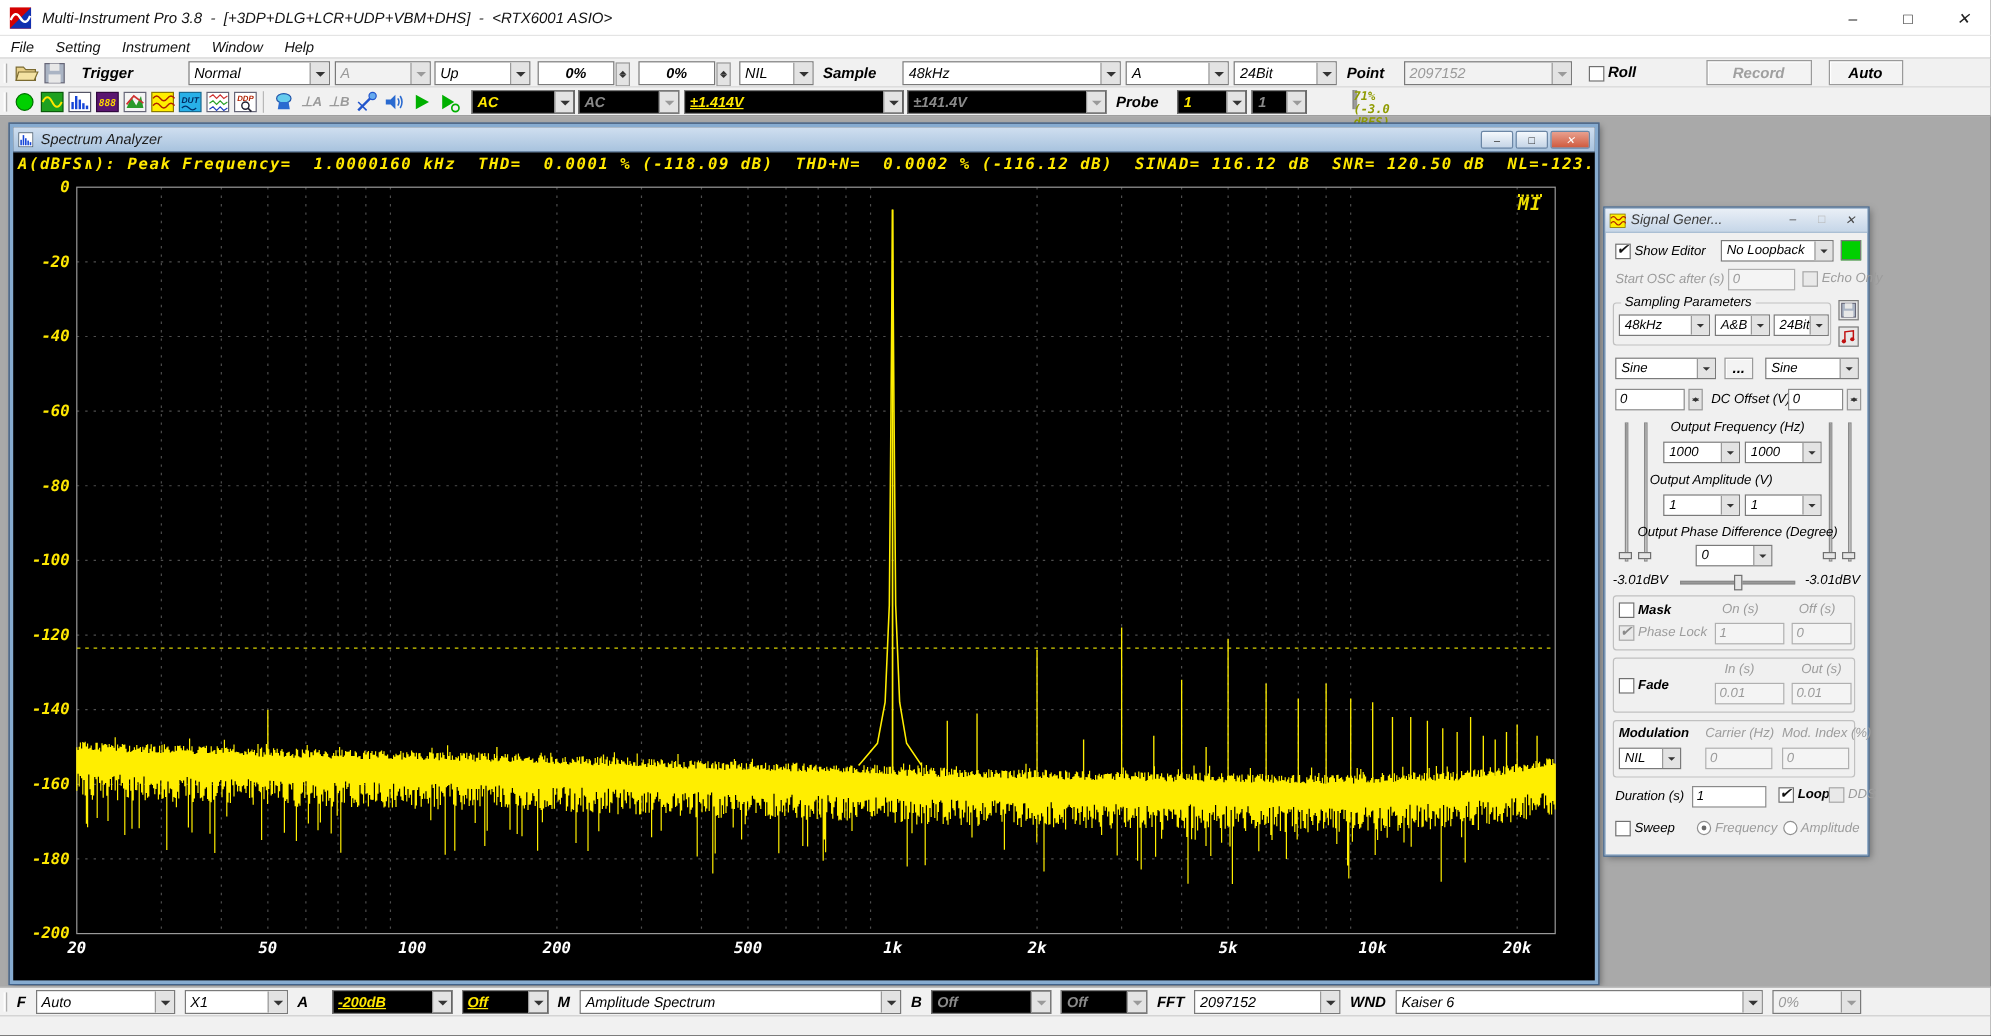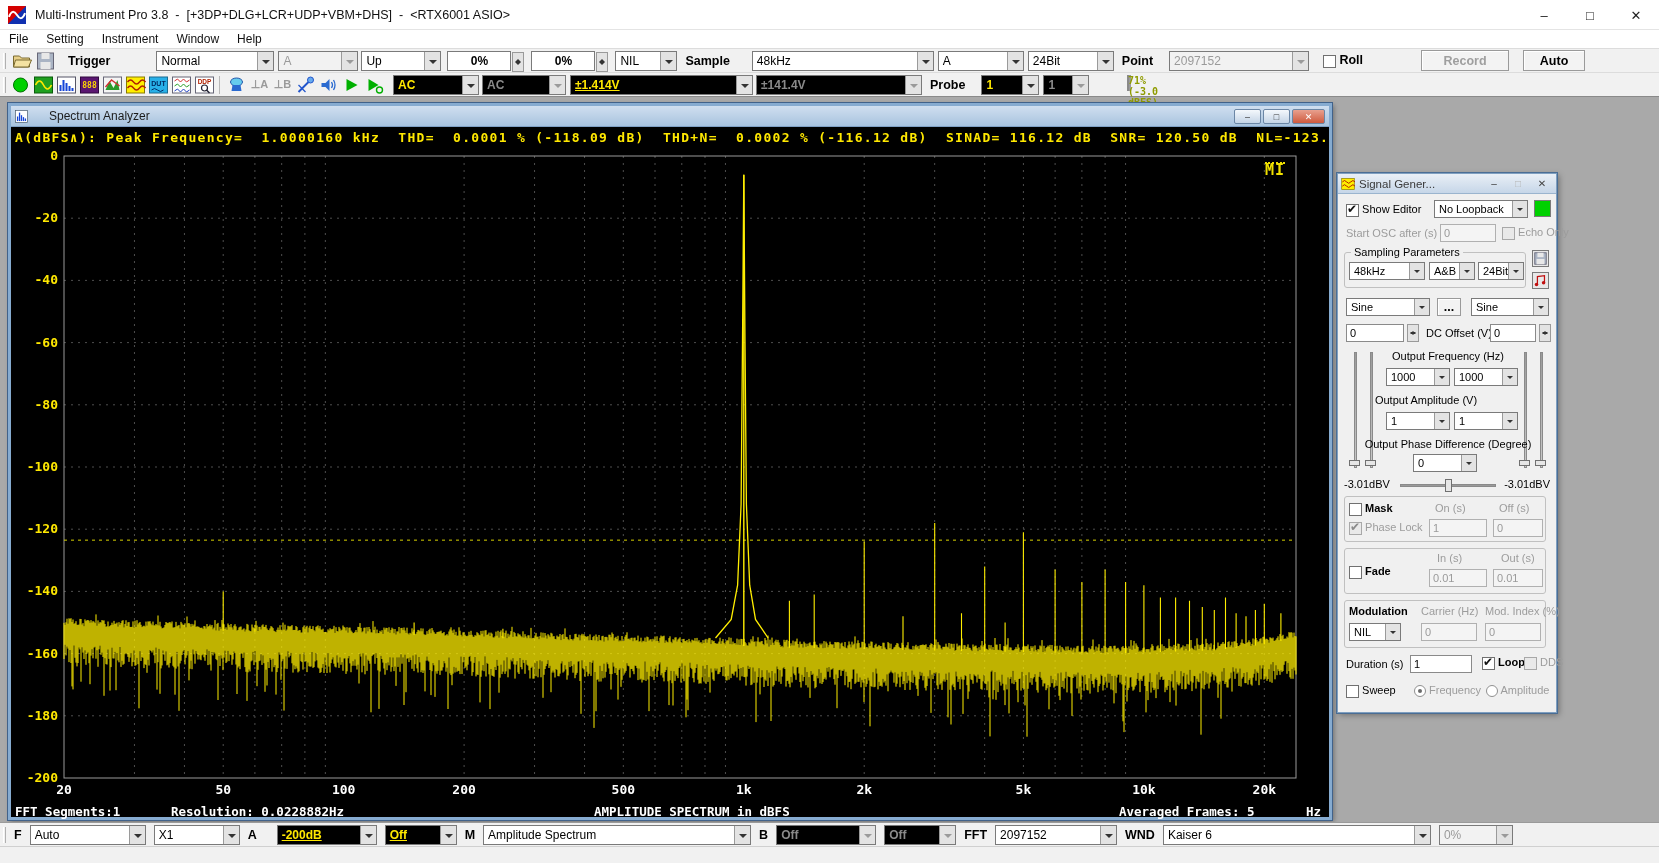--- a/index.html
+++ b/index.html
@@ -1,19 +1,19 @@
 <!DOCTYPE html>
 <html><head>
 <meta charset="utf-8">
 <style>
   * { margin:0; padding:0; box-sizing:border-box; }
   html,body { background:#5a5a5a; }
   #app {
     position:relative; width:1659px; height:863px; overflow:hidden;
-    background:#a9a9a9; font-family:"Liberation Sans", sans-serif; font-size:12px; color:#000;
+    background:#a9a9a9; font-family:"Liberation Sans", sans-serif; font-size:12px; color:#000;font-style:italic;
   }
   
   .titlebar { position:absolute; left:0; top:0; width:100%; height:30px; background:#ffffff; border-bottom:1px solid #e4e4e4; display:flex; align-items:center; }
   .app-icon { width:18px; height:18px; margin-left:8px; }
   .app-title { margin-left:9px; font-size:12.5px; color:#111; white-space:pre; }
   .win-btns { position:absolute; right:0; top:0; height:30px; display:flex; }
   .win-btn { width:46px; height:30px; display:flex; align-items:center; justify-content:center; font-size:13px; color:#222; }
   
   .menubar { position:absolute; left:0; top:30px; width:100%; height:18px; background:#ffffff; display:flex; align-items:center; }
   .menu-item { padding:0 9px; font-size:12px; color:#111; }
@@ -47,21 +47,21 @@
   .gicon { font-weight:bold; font-size:11px; color:#9a9a9a; }
   
   .vu { position:absolute; left:1127px; top:3px; width:456px; }
   .vu .bar1 { position:relative; height:11px; border:1px solid #8a8a8a; background:#e6e6e2; overflow:hidden; }
   .vu .fill { position:absolute; left:0; top:0; height:100%; background:linear-gradient(90deg,#22e000,#00cf00 70%,#9cc800); }
   .vu .vutext { position:absolute; left:0; top:-1px; width:100%; text-align:center; font-size:10px; font-weight:bold; color:#8f9b00; font-family:"DejaVu Sans Mono", monospace; }
   .vu .bar2 { height:8px; margin-top:1px; border:1px solid #9a9a9a; background:#ececec; }
   
   #spec-win { position:absolute; left:8px; top:103px; width:1324px; height:717px; background:#000; border:3px solid #86abd0; outline:1px solid #41628a; box-shadow:2px 2px 5px rgba(0,0,0,.35); }
   .spec-title { height:21px; background:linear-gradient(#d0dff0,#a8c3de); display:flex; align-items:center; border-bottom:1px solid #7fa0c4; }
-  .spec-title .t { margin-left:21px; font-size:12px; color:#1c1c1c; }
+  .spec-title .t { margin-left:6px; font-size:12px; color:#1c1c1c; }
   .wbtn { width:27px; height:15px; margin-left:2px; border:1px solid #6b86a5; border-radius:2px; background:linear-gradient(#f4f8fc,#c4d4e6); display:flex; align-items:center; justify-content:center; font-size:9px; color:#333; }
   .wbtn.close { background:linear-gradient(#e8a08e,#cf5a3e); color:#fff; width:33px; }
   .spec-btns { position:absolute; right:4px; top:3px; display:flex; }
   .spec-meas { height:21px; line-height:21px; color:#ffe800; font-family:"DejaVu Sans Mono", monospace; font-weight:bold; font-size:13px; letter-spacing:1.3px; white-space:pre; overflow:hidden; padding-left:4px; }
   .spec-status { position:relative; height:17px; color:#fff; font-family:"DejaVu Sans Mono", monospace; font-weight:bold; font-size:12.5px; white-space:pre; }
   .spec-status span { position:absolute; top:1px; }
   .mi-logo { position:absolute; right:44px; top:56px; color:#f0e000; font-family:"DejaVu Sans Mono", monospace; font-weight:bold; font-size:15px; letter-spacing:1px; border-top:2px dotted #f0e000; line-height:13px; }
   
   #siggen { position:absolute; left:1337px; top:173px; width:220px; height:540px; background:#f0f0f0; border:1px solid #7f9fc0; outline:1px solid #4a6d94; box-shadow:2px 2px 6px rgba(0,0,0,.35); font-size:11px; }
   .sg-title { height:20px; background:linear-gradient(#e9eff6,#c6d6e8); border-bottom:1px solid #9ab4ce; display:flex; align-items:center; }
@@ -349,27 +349,20 @@
         <text x="1012.4310482619305" y="646" fill="#ffffff" text-anchor="middle" font-family="DejaVu Sans Mono, monospace" font-size="13" font-weight="bold">5k</text>
         <text x="1132.875064064529" y="646" fill="#ffffff" text-anchor="middle" font-family="DejaVu Sans Mono, monospace" font-size="13" font-weight="bold">10k</text>
         <text x="1253.3190798671274" y="646" fill="#ffffff" text-anchor="middle" font-family="DejaVu Sans Mono, monospace" font-size="13" font-weight="bold">20k</text>
         <line x1="53" y1="392.1472" x2="1285" y2="392.1472" stroke="#d8d200" stroke-dasharray="3,4"></line>
         <path d="M53 474.8L53 511.0M54 476.9L54 496.8M55 474.3L55 507.4M56 470.7L56 498.6M57 475.7L57 500.6M58 470.3L58 514.1M59 470.9L59 502.0M60 470.2L60 515.0M61 474.0L61 538.4M62 471.5L62 541.4M63 475.9L63 497.5M64 475.2L64 509.8M65 473.2L65 514.6M66 476.7L66 518.4M67 477.0L67 515.0M68 476.5L68 499.5M69 470.9L69 501.4M70 471.0L70 533.7M71 476.5L71 499.3M72 475.1L72 504.6M73 478.2L73 511.0M74 471.4L74 502.4M75 473.1L75 516.8M76 472.2L76 505.7M77 472.0L77 504.4M78 472.7L78 515.2M79 474.7L79 536.2M80 472.1L80 507.6M81 474.5L81 501.2M82 473.1L82 510.3M83 473.7L83 499.6M84 475.1L84 498.8M85 466.4L85 510.7M86 477.7L86 502.2M87 472.4L87 518.8M88 475.6L88 501.3M89 474.1L89 497.7M90 474.6L90 506.8M91 472.0L91 504.6M92 472.7L92 509.0M93 472.4L93 547.8M94 476.0L94 510.2M95 478.8L95 516.1M96 478.3L96 516.5M97 473.5L97 501.5M98 478.6L98 510.9M99 477.9L99 542.6M100 477.0L100 519.1M101 474.7L101 499.7M102 476.7L102 510.4M103 472.9L103 510.5M104 475.9L104 503.9M105 475.6L105 542.2M106 474.6L106 505.1M107 478.6L107 512.4M108 474.2L108 514.3M109 476.8L109 499.0M110 475.0L110 518.9M111 472.8L111 512.8M112 472.2L112 516.8M113 479.4L113 515.8M114 476.0L114 506.2M115 472.3L115 505.1M116 478.0L116 506.2M117 474.3L117 508.9M118 474.1L118 513.9M119 478.9L119 509.6M120 479.0L120 505.2M121 478.8L121 518.3M122 473.4L122 514.1M123 479.5L123 502.5M124 472.6L124 517.8M125 478.9L125 517.2M126 472.2L126 509.9M127 476.4L127 516.2M128 474.9L128 560.3M129 474.0L129 503.2M130 476.8L130 513.0M131 479.1L131 509.0M132 478.3L132 509.8M133 477.7L133 520.1M134 478.5L134 516.2M135 473.6L135 516.9M136 477.6L136 524.8M137 473.4L137 511.8M138 473.7L138 517.5M139 473.2L139 502.0M140 475.5L140 503.0M141 477.2L141 504.5M142 473.6L142 502.4M143 477.4L143 507.3M144 477.4L144 515.2M145 476.0L145 499.6M146 477.2L146 541.6M147 467.5L147 514.2M148 477.4L148 500.9M149 473.8L149 545.8M150 478.5L150 520.4M151 480.4L151 517.4M152 480.1L152 502.5M153 479.4L153 506.6M154 477.0L154 512.8M155 474.0L155 503.4M156 474.8L156 517.3M157 475.2L157 516.6M158 474.5L158 519.5M159 474.0L159 515.1M160 475.4L160 509.3M161 473.5L161 508.1M162 479.5L162 517.8M163 479.6L163 519.3M164 479.1L164 546.7M165 473.9L165 520.6M166 478.3L166 503.9M167 477.5L167 518.5M168 477.1L168 562.8M169 480.4L169 515.4M170 473.9L170 512.8M171 475.5L171 507.0M172 477.0L172 503.5M173 476.7L173 502.0M174 475.3L174 516.4M175 479.3L175 509.8M176 468.5L176 507.4M177 475.4L177 503.1M178 475.0L178 532.4M179 476.1L179 520.8M180 478.7L180 512.7M181 475.9L181 521.2M182 477.7L182 501.5M183 476.4L183 506.3M184 472.4L184 515.7M185 478.9L185 503.0M186 478.4L186 505.7M187 478.6L187 511.5M188 478.9L188 507.1M189 479.9L189 511.4M190 479.8L190 512.2M191 479.7L191 507.3M192 481.1L192 506.3M193 478.0L193 509.3M194 478.4L194 512.8M195 480.6L195 507.0M196 476.0L196 501.4M197 478.8L197 517.1M198 478.0L198 502.9M199 476.6L199 516.5M200 478.6L200 522.6M201 477.0L201 504.0M202 481.3L202 507.4M203 479.6L203 504.1M204 472.1L204 505.6M205 482.4L205 511.1M206 475.9L206 512.2M207 474.9L207 552.0M208 482.6L208 507.9M209 478.9L209 518.0M210 480.8L210 507.4M211 472.0L211 510.5M212 475.6L212 522.1M213 476.3L213 509.6M214 480.9L214 502.7M215 479.3L215 515.0M216 481.7L216 513.7M217 475.5L217 502.9M218 477.1L218 513.1M219 479.2L219 506.4M220 476.0L220 507.1M221 479.4L221 516.8M222 481.6L222 511.4M223 477.7L223 503.5M224 476.2L224 505.2M225 478.4L225 516.5M226 482.6L226 546.0M227 481.9L227 519.5M228 479.5L228 518.1M229 478.8L229 521.2M230 478.5L230 505.2M231 482.1L231 505.8M232 481.3L232 509.9M233 480.4L233 504.6M234 483.5L234 519.1M235 481.5L235 523.8M236 475.9L236 552.9M237 476.7L237 524.3M238 482.3L238 521.5M239 483.1L239 523.4M240 483.3L240 513.4M241 476.5L241 512.5M242 479.3L242 503.9M243 480.1L243 517.1M244 476.8L244 503.0M245 472.9L245 514.3M246 477.5L246 538.2M247 483.0L247 521.8M248 478.9L248 513.2M249 478.9L249 512.6M250 481.4L250 506.3M251 477.4L251 516.9M252 476.4L252 507.4M253 479.0L253 515.2M254 478.8L254 543.8M255 476.9L255 521.7M256 480.5L256 537.5M257 482.0L257 514.0M258 482.3L258 520.0M259 480.4L259 510.0M260 478.1L260 511.8M261 478.8L261 523.7M262 480.1L262 510.8M263 482.8L263 519.2M264 483.4L264 517.1M265 484.1L265 546.6M266 481.8L266 524.1M267 479.5L267 520.1M268 482.0L268 504.4M269 477.2L269 506.7M270 481.7L270 531.8M271 482.3L271 512.8M272 474.6L272 510.9M273 481.6L273 562.6M274 476.7L274 520.6M275 482.8L275 508.4M276 481.5L276 520.9M277 477.8L277 503.3M278 478.4L278 509.4M279 478.5L279 507.8M280 478.2L280 504.9M281 477.1L281 515.3M282 482.1L282 524.6M283 481.9L283 517.3M284 482.0L284 521.2M285 478.0L285 518.4M286 479.1L286 520.5M287 483.0L287 524.4M288 482.2L288 523.3M289 482.1L289 506.2M290 484.6L290 513.2M291 484.5L291 514.1M292 479.2L292 521.6M293 477.6L293 504.6M294 480.7L294 513.5M295 478.9L295 513.1M296 477.8L296 524.1M297 484.4L297 514.5M298 479.6L298 518.2M299 477.8L299 518.7M300 481.0L300 518.5M301 481.0L301 504.0M302 478.1L302 519.9M303 482.2L303 519.1M304 483.3L304 513.4M305 478.9L305 505.0M306 478.3L306 512.4M307 477.4L307 519.6M308 480.3L308 520.5M309 478.1L309 525.0M310 481.5L310 524.1M311 481.8L311 519.8M312 480.7L312 516.0M313 484.1L313 525.0M314 484.0L314 509.5M315 483.9L315 517.3M316 484.5L316 525.0M317 481.4L317 505.2M318 482.6L318 518.6M319 480.2L319 524.5M320 481.3L320 515.1M321 481.3L321 511.5M322 480.8L322 509.3M323 477.8L323 515.7M324 484.9L324 518.6M325 479.2L325 519.4M326 483.0L326 507.4M327 483.5L327 514.6M328 478.9L328 519.9M329 480.5L329 509.4M330 482.7L330 516.8M331 481.7L331 514.2M332 477.5L332 522.8M333 478.9L333 510.5M334 479.6L334 510.3M335 482.5L335 525.9M336 479.2L336 523.3M337 484.6L337 510.3M338 479.7L338 508.0M339 479.6L339 515.4M340 482.5L340 524.2M341 483.8L341 517.8M342 485.2L342 513.2M343 484.9L343 517.7M344 483.8L344 511.4M345 482.0L345 517.8M346 484.2L346 521.5M347 478.9L347 516.7M348 479.0L348 535.5M349 475.1L349 505.7M350 479.9L350 508.6M351 484.3L351 524.3M352 483.3L352 505.4M353 479.8L353 517.8M354 479.6L354 526.3M355 485.5L355 507.5M356 479.2L356 522.9M357 483.3L357 511.6M358 479.0L358 512.9M359 481.2L359 515.7M360 484.3L360 564.3M361 484.5L361 508.1M362 473.1L362 506.9M363 482.0L363 506.1M364 478.7L364 515.8M365 485.3L365 505.2M366 481.6L366 510.0M367 485.2L367 522.4M368 485.1L368 560.9M369 482.8L369 523.5M370 483.9L370 507.9M371 482.2L371 511.0M372 485.9L372 514.6M373 479.6L373 520.5M374 481.6L374 526.7M375 479.8L375 515.2M376 480.0L376 522.2M377 483.7L377 514.4M378 479.3L378 517.4M379 484.8L379 509.3M380 481.9L380 523.7M381 479.7L381 519.1M382 480.8L382 509.5M383 485.2L383 523.1M384 481.0L384 518.5M385 486.5L385 537.9M386 483.4L386 509.4M387 483.5L387 518.9M388 479.0L388 509.4M389 485.3L389 523.8M390 480.1L390 506.3M391 479.9L391 515.7M392 482.1L392 509.4M393 479.5L393 557.0M394 482.5L394 506.7M395 484.9L395 544.2M396 479.7L396 510.7M397 485.4L397 510.1M398 486.5L398 514.1M399 484.8L399 509.5M400 485.6L400 512.1M401 480.3L401 520.8M402 483.7L402 507.5M403 481.8L403 523.1M404 486.3L404 516.2M405 485.7L405 506.6M406 483.9L406 520.4M407 481.9L407 524.5M408 482.3L408 509.0M409 483.3L409 514.4M410 480.3L410 524.2M411 483.3L411 522.2M412 480.5L412 525.0M413 486.2L413 522.5M414 487.1L414 543.4M415 486.6L415 512.7M416 483.2L416 508.6M417 485.9L417 512.6M418 481.9L418 513.6M419 480.7L419 522.0M420 485.2L420 547.1M421 480.0L421 523.2M422 482.4L422 515.1M423 484.2L423 517.3M424 485.7L424 548.9M425 485.9L425 523.3M426 484.2L426 525.7M427 483.9L427 522.8M428 483.7L428 512.2M429 483.5L429 526.9M430 482.7L430 522.6M431 485.3L431 522.5M432 485.1L432 519.3M433 484.0L433 513.1M434 487.6L434 515.3M435 487.2L435 523.7M436 486.1L436 519.7M437 487.5L437 561.0M438 483.5L438 509.5M439 481.4L439 525.4M440 479.3L440 527.1M441 482.5L441 537.2M442 484.9L442 525.7M443 481.5L443 518.9M444 486.9L444 524.5M445 483.8L445 519.7M446 487.7L446 523.8M447 487.6L447 522.8M448 479.3L448 522.9M449 482.7L449 526.1M450 486.8L450 508.6M451 488.4L451 526.0M452 484.4L452 514.3M453 484.3L453 509.0M454 486.7L454 519.9M455 487.9L455 518.5M456 488.3L456 522.3M457 487.6L457 516.7M458 483.8L458 508.9M459 487.0L459 507.9M460 482.8L460 513.4M461 486.8L461 527.8M462 488.6L462 524.1M463 489.0L463 514.9M464 487.2L464 509.0M465 487.8L465 528.4M466 484.2L466 526.4M467 485.2L467 526.9M468 486.7L468 513.3M469 487.3L469 554.4M470 482.9L470 528.8M471 485.8L471 522.5M472 482.7L472 517.1M473 488.5L473 523.2M474 482.4L474 508.4M475 482.2L475 528.5M476 487.0L476 514.9M477 486.3L477 515.9M478 484.6L478 526.3M479 488.1L479 561.1M480 484.6L480 521.0M481 485.7L481 527.5M482 489.3L482 528.0M483 489.7L483 528.8M484 488.4L484 519.0M485 483.6L485 522.0M486 487.7L486 511.9M487 482.8L487 517.8M488 489.6L488 544.7M489 483.9L489 529.7M490 482.4L490 516.7M491 487.9L491 526.1M492 484.4L492 523.6M493 488.7L493 512.5M494 484.9L494 525.9M495 482.6L495 523.4M496 490.2L496 509.3M497 485.7L497 529.3M498 488.6L498 520.6M499 486.6L499 521.4M500 483.1L500 511.7M501 478.8L501 513.4M502 488.9L502 510.2M503 483.9L503 516.4M504 485.1L504 530.6M505 488.3L505 516.7M506 488.6L506 513.1M507 485.3L507 524.4M508 486.5L508 526.0M509 486.5L509 510.0M510 488.2L510 519.1M511 489.3L511 521.3M512 483.3L512 511.9M513 489.6L513 514.9M514 486.2L514 525.8M515 488.4L515 512.2M516 490.2L516 516.7M517 487.3L517 517.7M518 487.3L518 522.3M519 490.2L519 530.5M520 479.9L520 519.9M521 490.4L521 518.7M522 489.9L522 530.7M523 489.9L523 530.6M524 487.5L524 515.1M525 484.9L525 528.2M526 488.8L526 513.2M527 488.6L527 529.3M528 491.2L528 520.8M529 488.1L529 512.3M530 484.4L530 529.3M531 489.5L531 513.3M532 484.7L532 549.8M533 489.6L533 526.8M534 485.0L534 521.0M535 487.5L535 518.1M536 490.6L536 515.9M537 486.2L537 512.2M538 487.4L538 520.0M539 489.1L539 517.8M540 484.8L540 544.2M541 485.6L541 524.6M542 488.5L542 522.6M543 488.1L543 524.6M544 490.9L544 529.5M545 491.3L545 521.0M546 487.6L546 521.9M547 488.9L547 528.1M548 488.5L548 528.3M549 486.0L549 525.6M550 492.1L550 515.5M551 486.9L551 513.3M552 486.1L552 524.6M553 491.0L553 523.4M554 480.4L554 517.2M555 488.8L555 521.4M556 489.1L556 531.7M557 491.2L557 527.4M558 492.2L558 513.8M559 486.9L559 519.1M560 491.0L560 513.1M561 491.3L561 518.1M562 492.5L562 524.7M563 490.7L563 516.4M564 486.1L564 530.2M565 485.8L565 526.8M566 489.0L566 524.9M567 489.6L567 513.6M568 486.6L568 513.2M569 492.4L569 533.0M570 487.3L570 565.8M571 485.8L571 512.3M572 487.5L572 520.3M573 486.1L573 521.5M574 488.0L574 528.9M575 488.8L575 518.0M576 488.7L576 523.8M577 488.1L577 528.2M578 492.3L578 525.8M579 486.4L579 514.0M580 492.0L580 527.9M581 492.3L581 514.8M582 489.1L582 512.5M583 487.8L583 579.9M584 492.4L584 524.0M585 486.5L585 563.2M586 488.8L586 531.8M587 493.2L587 531.2M588 487.0L588 533.6M589 492.1L589 517.8M590 492.5L590 533.5M591 488.2L591 523.0M592 487.8L592 530.3M593 493.6L593 515.7M594 489.0L594 529.6M595 488.8L595 523.8M596 489.2L596 514.4M597 492.4L597 516.2M598 486.7L598 520.4M599 486.8L599 526.0M600 489.2L600 541.5M601 484.5L601 526.1M602 486.1L602 514.5M603 492.5L603 518.6M604 489.8L604 525.1M605 488.8L605 520.1M606 491.0L606 527.0M607 487.8L607 551.6M608 493.4L608 521.9M609 492.3L609 520.4M610 493.2L610 538.8M611 488.0L611 531.8M612 493.1L612 519.8M613 492.6L613 526.5M614 488.7L614 524.7M615 486.9L615 522.9M616 484.3L616 515.2M617 491.0L617 517.7M618 490.5L618 518.3M619 491.7L619 529.6M620 489.9L620 521.0M621 489.7L621 520.9M622 493.2L622 523.2M623 489.8L623 526.2M624 489.6L624 517.6M625 492.6L625 517.9M626 492.2L626 520.2M627 487.6L627 532.1M628 493.7L628 520.6M629 493.2L629 531.6M630 489.7L630 530.7M631 494.3L631 534.5M632 492.8L632 531.6M633 493.4L633 532.2M634 489.6L634 513.5M635 493.8L635 532.9M636 488.6L636 523.8M637 489.2L637 531.5M638 492.7L638 563.1M639 491.5L639 528.1M640 491.2L640 518.6M641 493.5L641 528.8M642 490.8L642 523.3M643 492.3L643 532.1M644 488.5L644 520.7M645 493.1L645 517.5M646 488.3L646 529.0M647 493.0L647 522.7M648 494.7L648 516.3M649 489.8L649 514.3M650 487.6L650 527.3M651 488.6L651 525.2M652 488.2L652 529.6M653 487.7L653 533.4M654 494.8L654 524.0M655 492.4L655 522.1M656 493.7L656 518.8M657 494.4L657 533.3M658 490.1L658 557.1M659 488.3L659 532.3M660 493.8L660 522.9M661 495.2L661 535.2M662 491.2L662 557.5M663 492.3L663 523.2M664 489.5L664 532.9M665 489.3L665 526.4M666 493.5L666 527.9M667 491.5L667 530.1M668 490.5L668 520.0M669 489.3L669 518.4M670 494.1L670 534.5M671 495.1L671 515.4M672 491.0L672 530.7M673 490.9L673 533.2M674 493.0L674 517.7M675 493.3L675 569.3M676 492.0L676 551.6M677 494.4L677 562.2M678 490.9L678 528.8M679 493.3L679 514.7M680 494.6L680 519.9M681 491.7L681 521.2M682 492.4L682 530.1M683 492.8L683 534.3M684 490.1L684 524.8M685 493.2L685 520.0M686 489.9L686 516.3M687 493.5L687 531.7M688 492.2L688 535.7M689 494.7L689 535.0M690 494.2L690 535.5M691 495.6L691 529.3M692 492.2L692 517.8M693 495.0L693 533.5M694 492.3L694 520.5M695 490.9L695 535.8M696 494.7L696 517.0M697 491.4L697 533.9M698 489.9L698 529.2M699 490.1L699 544.6M700 496.1L700 520.5M701 492.1L701 524.4M702 493.4L702 531.4M703 492.9L703 532.8M704 495.0L704 520.4M705 495.5L705 522.7M706 495.8L706 520.6M707 495.5L707 526.2M708 493.6L708 525.8M709 489.7L709 524.0M710 495.8L710 519.2M711 493.2L711 519.0M712 491.1L712 528.1M713 494.8L713 518.4M714 496.3L714 528.7M715 493.4L715 532.3M716 492.2L716 532.4M717 492.5L717 527.9M718 489.3L718 531.7M719 496.1L719 516.6M720 489.8L720 530.1M721 496.3L721 525.7M722 493.6L722 525.7M723 495.6L723 527.5M724 495.0L724 523.6M725 496.5L725 523.4M726 490.6L726 529.4M727 496.7L727 516.6M728 491.4L728 520.8M729 497.0L729 532.4M730 490.9L730 520.0M731 491.0L731 528.4M732 496.6L732 519.2M733 490.8L733 528.9M734 493.9L734 529.2M735 495.3L735 537.6M736 497.3L736 528.6M737 497.7L737 517.8M738 494.3L738 521.0M739 495.4L739 519.2M740 491.3L740 537.1M741 493.3L741 536.4M742 488.3L742 519.5M743 494.0L743 534.8M744 493.4L744 523.5M745 498.4L745 574.1M746 493.4L746 534.6M747 489.3L747 529.0M748 493.7L748 520.2M749 494.4L749 546.4M750 493.4L750 529.6M751 493.0L751 522.2M752 496.0L752 529.1M753 497.2L753 539.0M754 490.0L754 531.5M755 492.2L755 532.7M756 495.5L756 522.2M757 487.5L757 538.0M758 498.6L758 524.6M759 491.7L759 529.7M760 496.9L760 573.0M761 489.6L761 523.0M762 494.7L762 538.6M763 497.0L763 537.1M764 493.3L764 525.3M765 491.7L765 532.8M766 494.1L766 518.5M767 491.9L767 521.2M768 494.5L768 533.7M769 496.9L769 522.2M770 499.0L770 535.9M771 497.9L771 528.6M772 499.3L772 520.3M773 491.8L773 519.1M774 494.0L774 521.0M775 492.2L775 538.6M776 491.8L776 533.0M777 498.6L777 532.6M778 493.0L778 535.8M779 498.1L779 539.3M780 495.3L780 528.9M781 497.4L781 534.5M782 492.6L782 518.5M783 497.5L783 525.5M784 493.5L784 527.2M785 493.5L785 531.8M786 490.6L786 519.5M787 496.0L787 519.0M788 499.5L788 525.5M789 493.6L789 534.0M790 496.2L790 539.5M791 495.8L791 526.8M792 499.5L792 533.2M793 493.7L793 529.0M794 495.3L794 519.2M795 498.8L795 537.2M796 495.7L796 524.0M797 498.1L797 539.5M798 495.3L798 529.1M799 494.4L799 549.9M800 496.9L800 523.1M801 497.8L801 526.9M802 497.2L802 525.7M803 493.9L803 533.1M804 493.7L804 540.3M805 496.5L805 539.1M806 497.2L806 527.8M807 499.1L807 530.3M808 499.8L808 521.2M809 495.5L809 535.3M810 497.1L810 524.8M811 495.5L811 536.0M812 500.2L812 534.1M813 493.1L813 531.0M814 499.8L814 529.5M815 493.6L815 531.6M816 495.4L816 519.8M817 499.3L817 523.7M818 497.1L818 519.1M819 493.7L819 529.3M820 496.0L820 521.6M821 496.9L821 521.3M822 496.3L822 520.2M823 500.0L823 531.1M824 494.0L824 536.7M825 494.4L825 526.5M826 494.4L826 560.2M827 494.0L827 530.1M828 494.6L828 522.2M829 500.6L829 521.8M830 495.5L830 527.9M831 494.6L831 522.6M832 498.0L832 522.9M833 499.2L833 521.4M834 494.0L834 537.2M835 499.7L835 523.8M836 500.4L836 528.2M837 497.4L837 539.4M838 493.5L838 534.0M839 496.4L839 533.6M840 499.4L840 541.2M841 493.7L841 530.8M842 497.2L842 521.6M843 495.7L843 521.3M844 488.4L844 535.9M845 500.7L845 534.6M846 495.3L846 525.5M847 492.3L847 533.8M848 495.0L848 533.8M849 499.7L849 529.5M850 499.4L850 539.3M851 493.8L851 531.9M852 493.9L852 534.5M853 499.5L853 554.1M854 495.4L854 531.0M855 499.4L855 538.8M856 499.0L856 535.9M857 500.3L857 529.7M858 495.6L858 532.5M859 498.0L859 578.3M860 493.5L860 538.0M861 493.8L861 538.8M862 499.6L862 524.2M863 500.2L863 539.2M864 497.1L864 538.8M865 495.7L865 520.6M866 499.0L866 525.6M867 498.3L867 541.4M868 497.0L868 533.8M869 498.2L869 538.0M870 498.0L870 537.5M871 500.8L871 538.7M872 494.7L872 530.9M873 494.8L873 534.5M874 499.5L874 532.9M875 501.1L875 537.7M876 501.5L876 526.4M877 494.1L877 543.3M878 495.2L878 525.5M879 500.2L879 524.3M880 495.7L880 522.6M881 501.3L881 524.4M882 501.2L882 525.3M883 499.5L883 534.7M884 498.8L884 524.4M885 496.9L885 538.7M886 495.0L886 535.7M887 495.6L887 525.8M888 498.8L888 529.4M889 500.1L889 539.2M890 500.0L890 528.6M891 494.8L891 523.8M892 497.0L892 536.1M893 501.8L893 533.0M894 499.4L894 542.0M895 499.7L895 524.0M896 497.3L896 535.2M897 494.2L897 527.7M898 500.6L898 532.6M899 501.7L899 541.9M900 501.1L900 534.1M901 501.9L901 522.6M902 497.9L902 534.9M903 501.5L903 526.7M904 498.3L904 528.8M905 496.8L905 537.3M906 499.3L906 540.9M907 497.9L907 547.9M908 500.8L908 531.2M909 497.4L909 523.8M910 497.0L910 527.7M911 496.9L911 524.7M912 496.5L912 532.4M913 497.1L913 528.2M914 497.1L914 539.8M915 496.3L915 542.5M916 501.0L916 538.0M917 499.0L917 528.3M918 501.9L918 530.6M919 497.1L919 522.2M920 495.3L920 564.9M921 496.0L921 526.6M922 499.5L922 531.1M923 496.9L923 524.8M924 496.9L924 525.7M925 491.5L925 524.3M926 500.6L926 537.4M927 494.1L927 541.2M928 496.6L928 525.3M929 497.4L929 536.6M930 500.3L930 535.2M931 501.6L931 541.9M932 498.8L932 533.4M933 498.9L933 531.4M934 498.8L934 533.7M935 495.7L935 525.7M936 498.6L936 531.9M937 499.4L937 569.3M938 495.0L938 524.5M939 500.8L939 541.8M940 495.7L940 576.5M941 495.9L941 537.4M942 499.6L942 535.8M943 495.8L943 539.1M944 502.8L944 542.1M945 502.0L945 523.6M946 495.6L946 528.4M947 498.7L947 533.9M948 497.5L948 531.0M949 497.5L949 541.2M950 501.6L950 528.8M951 490.5L951 531.4M952 501.0L952 565.9M953 497.2L953 531.7M954 497.3L954 527.1M955 501.0L955 528.1M956 498.8L956 537.1M957 496.4L957 550.9M958 499.7L958 543.5M959 499.9L959 525.9M960 501.7L960 531.4M961 503.1L961 532.1M962 496.5L962 535.7M963 499.0L963 526.3M964 497.8L964 527.6M965 497.6L965 528.4M966 500.2L966 534.5M967 503.2L967 526.6M968 499.2L968 530.8M969 501.9L969 530.9M970 497.5L970 540.9M971 493.0L971 541.7M972 498.7L972 533.4M973 497.2L973 526.8M974 495.7L974 535.5M975 500.6L975 536.1M976 501.1L976 542.2M977 502.1L977 533.4M978 496.9L978 549.4M979 500.5L979 588.4M980 497.2L980 523.7M981 501.5L981 522.5M982 499.1L982 551.3M983 502.0L983 542.1M984 490.0L984 524.1M985 496.6L985 551.8M986 496.7L986 532.5M987 501.7L987 544.1M988 502.2L988 531.8M989 496.0L989 533.8M990 502.2L990 537.6M991 502.5L991 526.7M992 503.2L992 535.7M993 498.0L993 542.3M994 498.8L994 557.1M995 498.5L995 536.5M996 496.6L996 541.4M997 490.2L997 529.4M998 501.8L998 565.4M999 499.4L999 530.9M1000 499.6L1000 528.9M1001 502.2L1001 535.4M1002 502.6L1002 522.9M1003 502.2L1003 536.1M1004 501.1L1004 532.1M1005 499.2L1005 534.0M1006 501.0L1006 542.1M1007 496.3L1007 554.2M1008 499.6L1008 531.0M1009 503.8L1009 530.5M1010 501.8L1010 542.6M1011 502.2L1011 523.9M1012 498.7L1012 540.1M1013 497.8L1013 540.9M1014 498.6L1014 557.4M1015 498.1L1015 527.1M1016 498.4L1016 588.7M1017 496.5L1017 540.8M1018 501.2L1018 524.3M1019 503.0L1019 534.5M1020 498.2L1020 530.0M1021 500.0L1021 536.8M1022 498.3L1022 530.5M1023 503.4L1023 529.1M1024 497.4L1024 526.2M1025 501.9L1025 533.8M1026 503.5L1026 542.2M1027 501.1L1027 544.6M1028 501.5L1028 528.8M1029 497.5L1029 523.9M1030 498.4L1030 529.7M1031 492.1L1031 531.8M1032 504.1L1032 538.4M1033 497.8L1033 535.4M1034 503.4L1034 535.4M1035 500.1L1035 542.2M1036 499.0L1036 540.3M1037 497.6L1037 537.0M1038 498.7L1038 561.3M1039 496.9L1039 538.8M1040 500.9L1040 527.8M1041 497.0L1041 535.2M1042 502.5L1042 531.2M1043 503.3L1043 539.6M1044 498.4L1044 538.4M1045 501.4L1045 532.4M1046 497.8L1046 537.8M1047 503.4L1047 525.4M1048 501.7L1048 547.8M1049 497.6L1049 552.1M1050 504.2L1050 524.5M1051 499.0L1051 539.0M1052 500.5L1052 532.9M1053 501.8L1053 540.6M1054 503.0L1054 530.3M1055 498.6L1055 523.8M1056 502.6L1056 544.4M1057 498.4L1057 528.1M1058 501.9L1058 528.9M1059 502.3L1059 529.2M1060 499.7L1060 545.3M1061 503.3L1061 567.9M1062 501.5L1062 530.0M1063 499.7L1063 526.3M1064 504.4L1064 528.6M1065 500.4L1065 526.6M1066 498.3L1066 540.5M1067 497.8L1067 524.6M1068 503.8L1068 545.4M1069 503.5L1069 538.6M1070 504.0L1070 551.6M1071 499.3L1071 526.7M1072 497.8L1072 528.6M1073 504.4L1073 542.7M1074 503.7L1074 527.0M1075 503.3L1075 536.1M1076 503.8L1076 541.9M1077 504.7L1077 542.4M1078 499.8L1078 530.3M1079 501.7L1079 545.6M1080 500.8L1080 526.0M1081 498.1L1081 532.9M1082 491.5L1082 536.1M1083 501.6L1083 539.6M1084 503.7L1084 531.3M1085 498.5L1085 529.5M1086 502.8L1086 532.0M1087 499.5L1087 544.2M1088 496.2L1088 538.1M1089 502.8L1089 535.8M1090 504.5L1090 526.6M1091 500.1L1091 527.9M1092 505.0L1092 542.5M1093 497.8L1093 536.9M1094 505.3L1094 529.1M1095 499.3L1095 533.4M1096 504.1L1096 539.7M1097 500.2L1097 525.7M1098 499.6L1098 534.7M1099 498.0L1099 525.9M1100 498.3L1100 541.5M1101 500.5L1101 528.0M1102 503.6L1102 542.3M1103 497.9L1103 555.4M1104 497.7L1104 527.8M1105 501.1L1105 545.2M1106 500.4L1106 529.5M1107 499.8L1107 526.7M1108 501.5L1108 526.6M1109 503.5L1109 534.6M1110 502.6L1110 526.9M1111 499.2L1111 536.3M1112 498.1L1112 573.3M1113 500.0L1113 584.1M1114 500.2L1114 537.4M1115 498.5L1115 528.6M1116 500.1L1116 553.5M1117 504.9L1117 542.1M1118 498.4L1118 539.8M1119 500.8L1119 529.6M1120 492.1L1120 529.1M1121 501.8L1121 538.7M1122 497.5L1122 542.7M1123 492.9L1123 541.5M1124 500.8L1124 538.5M1125 495.4L1125 537.1M1126 497.5L1126 530.9M1127 499.0L1127 524.9M1128 503.8L1128 532.7M1129 502.6L1129 544.1M1130 503.8L1130 531.3M1131 502.2L1131 533.0M1132 500.3L1132 528.3M1133 499.5L1133 527.4M1134 504.2L1134 538.0M1135 501.4L1135 564.4M1136 501.1L1136 543.0M1137 501.3L1137 552.1M1138 501.2L1138 533.8M1139 503.8L1139 525.3M1140 499.6L1140 544.6M1141 496.2L1141 534.0M1142 497.9L1142 539.7M1143 502.6L1143 542.1M1144 502.4L1144 540.4M1145 502.4L1145 550.1M1146 498.4L1146 526.5M1147 497.4L1147 541.2M1148 500.3L1148 524.2M1149 500.4L1149 531.7M1150 503.6L1150 529.1M1151 496.3L1151 528.3M1152 503.1L1152 532.0M1153 498.1L1153 531.4M1154 502.0L1154 544.2M1155 499.8L1155 539.5M1156 500.9L1156 541.9M1157 500.0L1157 537.9M1158 490.9L1158 532.0M1159 498.2L1159 554.1M1160 500.7L1160 533.4M1161 498.6L1161 526.2M1162 502.1L1162 539.6M1163 496.9L1163 542.3M1164 499.8L1164 522.7M1165 498.0L1165 557.6M1166 501.2L1166 534.1M1167 495.6L1167 536.4M1168 496.0L1168 537.5M1169 501.3L1169 535.4M1170 499.6L1170 523.2M1171 499.3L1171 541.1M1172 497.4L1172 528.3M1173 502.4L1173 524.9M1174 498.3L1174 541.4M1175 500.9L1175 540.8M1176 496.1L1176 526.6M1177 502.5L1177 535.8M1178 496.3L1178 536.8M1179 500.7L1179 521.9M1180 492.0L1180 533.4M1181 499.8L1181 543.1M1182 500.9L1182 534.6M1183 502.1L1183 527.9M1184 497.8L1184 528.2M1185 502.4L1185 540.6M1186 490.3L1186 530.8M1187 496.5L1187 533.5M1188 500.9L1188 534.2M1189 497.2L1189 525.5M1190 497.0L1190 586.7M1191 495.8L1191 540.3M1192 496.2L1192 522.9M1193 501.2L1193 541.3M1194 498.9L1194 536.9M1195 490.8L1195 524.2M1196 495.1L1196 535.7M1197 502.1L1197 525.6M1198 496.4L1198 540.5M1199 499.2L1199 534.5M1200 495.3L1200 528.6M1201 502.4L1201 524.2M1202 500.9L1202 526.4M1203 496.8L1203 532.5M1204 502.3L1204 526.9M1205 501.4L1205 528.4M1206 500.2L1206 534.7M1207 494.5L1207 549.8M1208 498.1L1208 536.4M1209 497.9L1209 533.6M1210 496.2L1210 570.7M1211 495.7L1211 523.6M1212 494.0L1212 532.8M1213 496.0L1213 520.1M1214 495.5L1214 536.0M1215 499.3L1215 534.0M1216 499.3L1216 539.4M1217 494.0L1217 539.5M1218 493.3L1218 531.4M1219 498.9L1219 530.3M1220 497.3L1220 524.6M1221 493.8L1221 543.6M1222 499.4L1222 519.3M1223 493.5L1223 523.6M1224 493.3L1224 530.9M1225 498.9L1225 520.5M1226 495.1L1226 525.7M1227 498.0L1227 524.4M1228 498.2L1228 538.0M1229 496.9L1229 520.6M1230 494.7L1230 538.6M1231 491.4L1231 530.6M1232 495.1L1232 528.9M1233 495.7L1233 525.0M1234 496.0L1234 535.1M1235 498.3L1235 535.1M1236 495.0L1236 524.2M1237 494.1L1237 536.6M1238 492.3L1238 532.1M1239 494.2L1239 530.3M1240 497.9L1240 536.4M1241 495.9L1241 537.6M1242 490.5L1242 529.6M1243 497.2L1243 525.8M1244 491.4L1244 521.3M1245 490.0L1245 532.7M1246 492.2L1246 523.6M1247 494.1L1247 525.1M1248 493.2L1248 537.2M1249 490.9L1249 517.4M1250 490.3L1250 531.3M1251 495.3L1251 520.5M1252 488.9L1252 517.2M1253 488.6L1253 531.7M1254 491.8L1254 530.8M1255 490.7L1255 528.5M1256 490.9L1256 532.8M1257 491.9L1257 531.1M1258 494.7L1258 521.2M1259 489.3L1259 533.8M1260 489.9L1260 516.4M1261 490.7L1261 534.8M1262 489.6L1262 514.1M1263 492.9L1263 523.1M1264 492.7L1264 531.3M1265 491.7L1265 517.3M1266 490.1L1266 527.2M1267 488.3L1267 521.3M1268 492.1L1268 523.1M1269 486.1L1269 526.8M1270 491.3L1270 522.4M1271 488.1L1271 524.1M1272 486.8L1272 523.0M1273 491.0L1273 516.8M1274 490.5L1274 513.4M1275 490.7L1275 513.1M1276 488.5L1276 525.8M1277 489.7L1277 514.9M1278 484.1L1278 523.1M1279 484.9L1279 529.3M1280 484.1L1280 530.8M1281 484.7L1281 520.9M1282 489.4L1282 530.8M1283 484.6L1283 519.6M1284 488.0L1284 522.5M1285 488.4L1285 526.5" stroke="#ffee00" stroke-width="1" fill="none"></path>
         <path d="M212.2 482.8L212.2 443.4M243.9 483.8L243.9 480.7M403.1 486.9L403.1 474.5M491.9 490.2L491.9 480.7M778.4 499.7L778.4 452.7M803.2 500.1L803.2 446.5M853.2 501.1L853.2 393.6M892.0 501.9L892.0 468.3M923.7 502.5L923.7 375.0M950.5 503.0L950.5 465.2M973.7 503.4L973.7 418.5M994.1 503.8L994.1 474.5M1012.4 504.1L1012.4 384.3M1044.1 504.7L1044.1 421.6M1070.9 505.2L1070.9 434.1M1094.1 505.6L1094.1 421.6M1114.6 505.0L1114.6 434.1M1132.9 504.5L1132.9 437.2M1149.4 504.0L1149.4 449.6M1164.6 503.6L1164.6 449.6M1178.5 503.2L1178.5 452.7M1191.3 502.8L1191.3 458.9M1203.3 502.5L1203.3 462.1M1214.5 501.1L1214.5 449.6M1225.1 499.8L1225.1 465.2M1235.0 498.5L1235.0 468.3M1244.4 497.4L1244.4 462.1M1253.3 496.3L1253.3 455.8M1269.9 493.0L1269.9 465.2" stroke="#ffee00" stroke-width="1.1" fill="none"></path>
         <polyline points="704.5,490.0 720.2,471.4 726.6,437.2 730.1,356.3 731.5,194.6 732.8,26.7 734.0,194.6 735.4,356.3 738.7,437.2 744.5,471.4 757.1,490.0" stroke="#ffee00" stroke-width="1.3" fill="none"></polyline>
         <line x1="732.8" y1="26.66" x2="732.8" y2="497.9815565080931" stroke="#ffee00" stroke-width="1.4"></line>
       </svg>
     <span class="mi-logo">MI</span>
-    <div class="spec-status">
-      <span style="left:4px">FFT Segments:1</span>
-      <span style="left:160px">Resolution: 0.0228882Hz</span>
-      <span style="left:583px">AMPLITUDE SPECTRUM in dBFS</span>
-      <span style="left:1108px">Averaged Frames: 5</span>
-      <span style="right:8px">Hz</span>
-    </div>
   </div>
 
   <div id="siggen">
     <div class="sg-title">
       <svg width="14" height="14" style="margin-left:3px" viewBox="0 0 20 20">
           <rect x="1" y="2" width="18" height="16" fill="#ffee00" stroke="#8a7a00"></rect>
           <path d="M2 7 Q5 3 8 7 T14 7 T20 7" stroke="#b02000" stroke-width="1.4" fill="none"></path>
           <path d="M2 13 Q5 9 8 13 T14 13 T20 13" stroke="#b02000" stroke-width="1.4" fill="none"></path>
         </svg>
       <span class="t">Signal Gener...</span>
@@ -557,21 +550,21 @@
     <span class="cbo dk dis" style="width:72px;margin-left:8px">
         <span>Off</span>
         <span class="arr"></span>
       </span>
     <span class="lbl" style="margin-left:8px">FFT</span>
     <span class="cbo" style="width:122px;margin-left:8px">
         <span>2097152</span>
         <span class="arr"></span>
       </span>
     <span class="lbl" style="margin-left:8px">WND</span>
-    <span class="cbo" style="width:268px;margin-left:8px">
+    <span class="cbo" style="width:306px;margin-left:8px">
         <span>Kaiser 6</span>
         <span class="arr"></span>
       </span>
     <span class="cbo dis" style="width:74px;margin-left:8px">
         <span>0%</span>
         <span class="arr"></span>
       </span>
   </div>
   <div class="strip"></div>
 </div>

